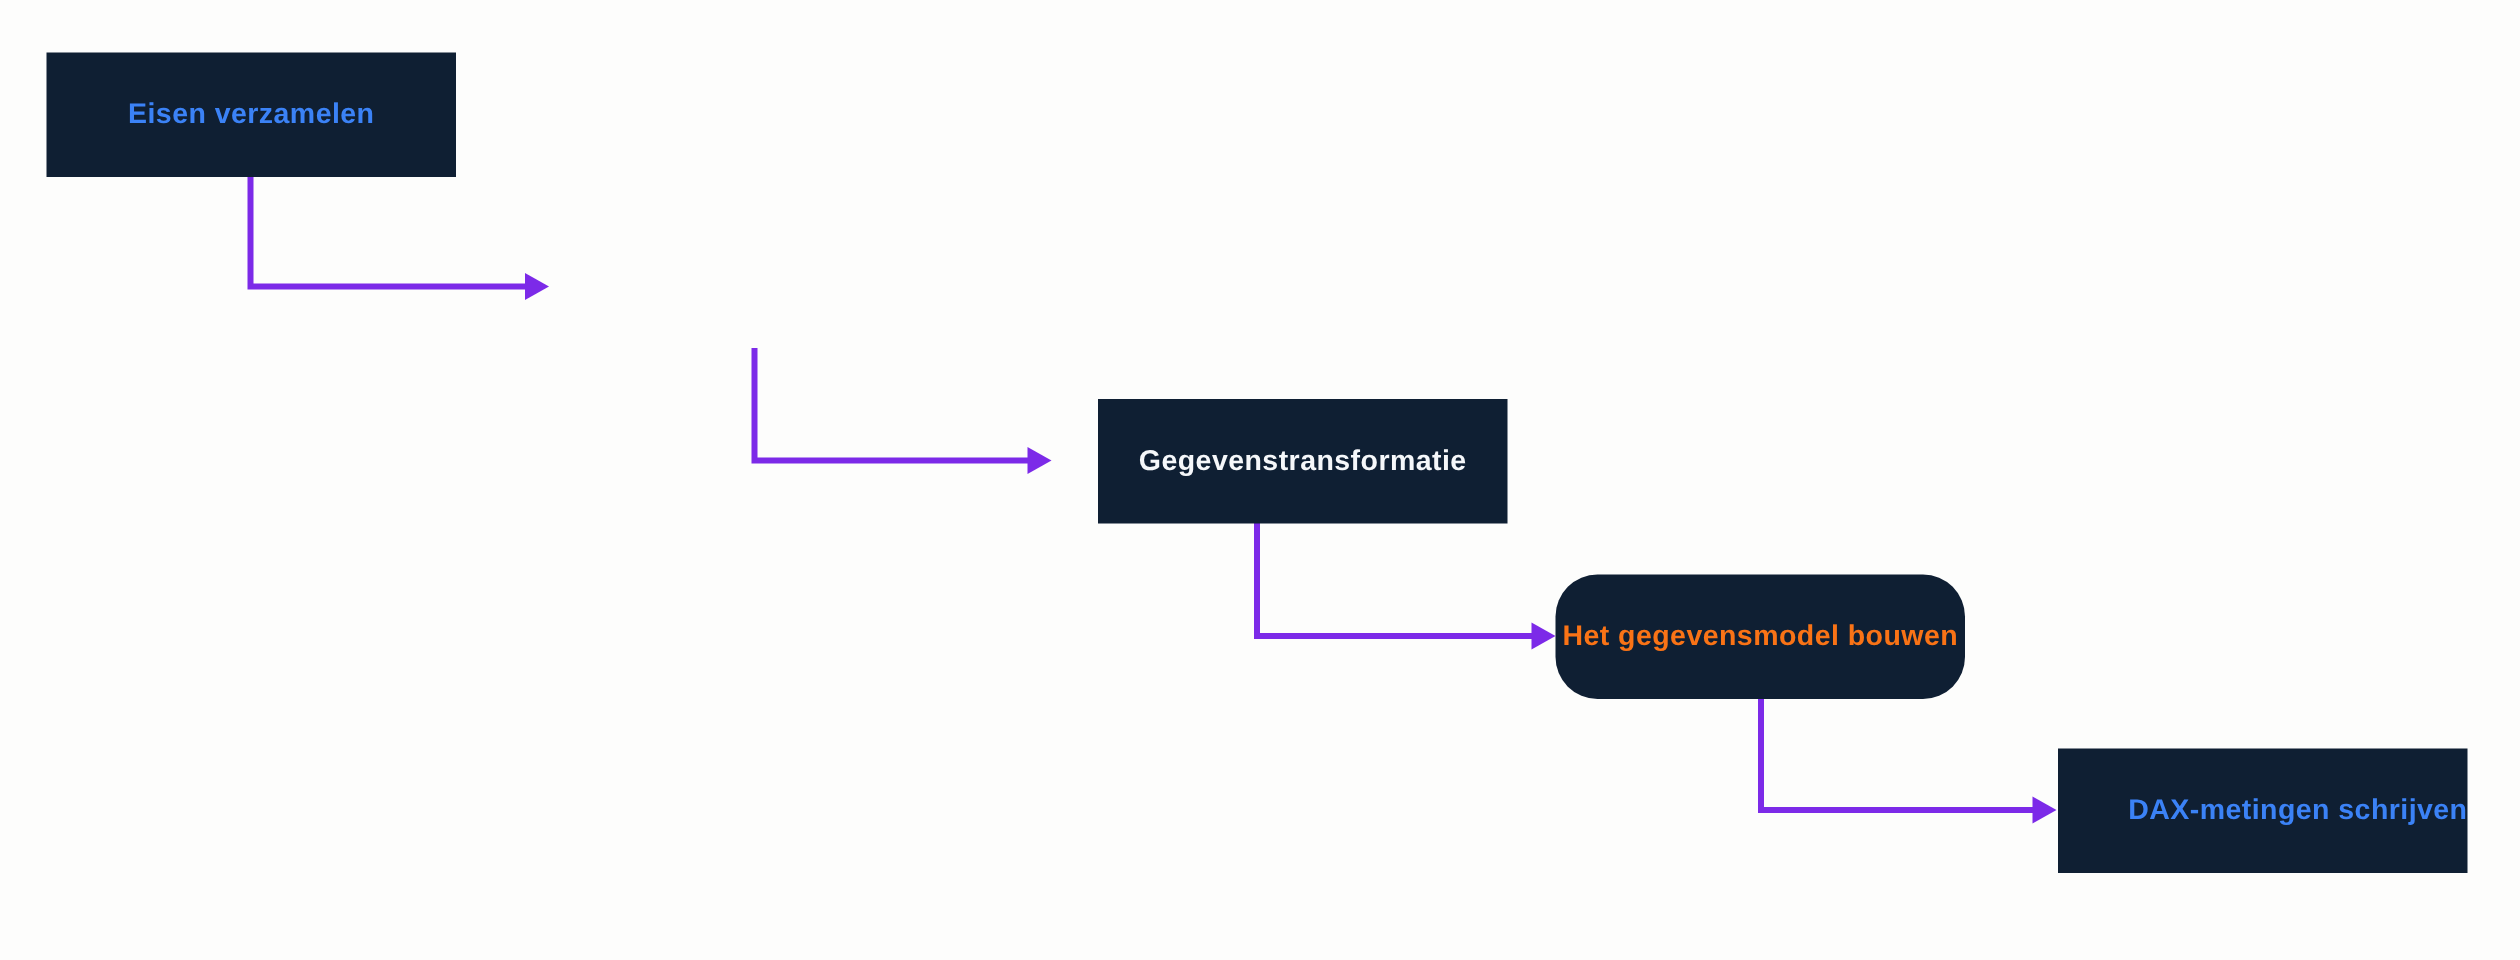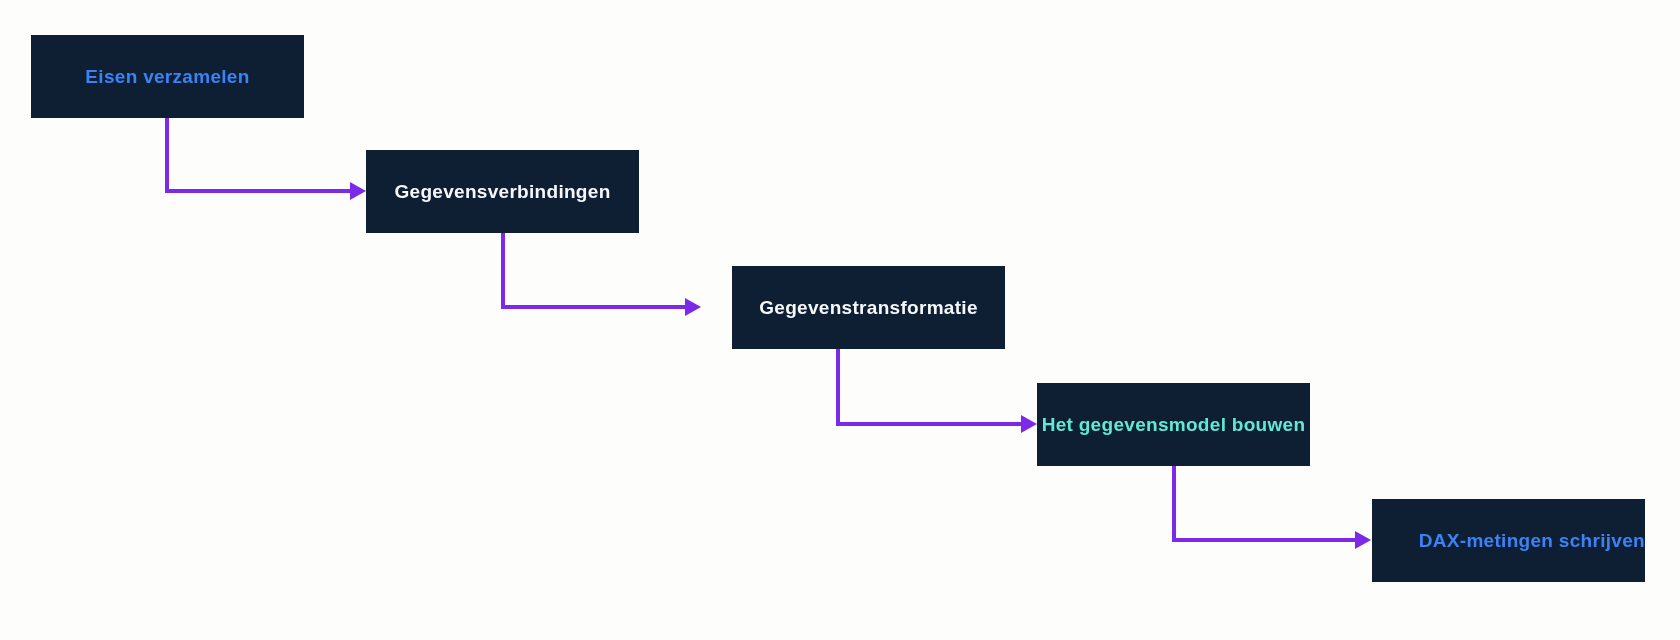--- a/index.html
+++ b/index.html
@@ -74,29 +74,26 @@
     <polygon points="1021,415 1021,433 1037,424" fill="#7c2ae8"></polygon>
 
     <path d="M 1174 465 L 1174 540 L 1356 540" stroke="#7c2ae8"></path>
     <polygon points="1355,531 1355,549 1371,540" fill="#7c2ae8"></polygon>
   </svg>
 
   <div class="node node-1" style="background: rgb(15, 31, 51); color: #3b82f6;">
     <span>Eisen verzamelen</span>
   </div>
 
-  <div class="node node-2" style="background: rgb(15, 31, 51); color: rgb(245, 247, 250);">
-    <span>Gegevensverbindingen</span>
-  </div>
 
   <div class="node node-3" style="background: rgb(15, 31, 51); color: rgb(245, 247, 250);">
     <span>Gegevenstransformatie</span>
   </div>
 
-  <div class="node node-4" style="background: rgb(15, 31, 51); color: #5eead4;">
+  <div class="node node-4" style="background: rgb(15, 31, 51); color: #f97316; border-radius: 28px;">
     <span>Het gegevensmodel bouwen</span>
   </div>
 
   <div class="node node-5" style="background: rgb(15, 31, 51); color: #3b82f6; justify-content: flex-end;">
     <span>DAX-metingen schrijven</span>
   </div>
 
 </div>
 
 </body></html>

